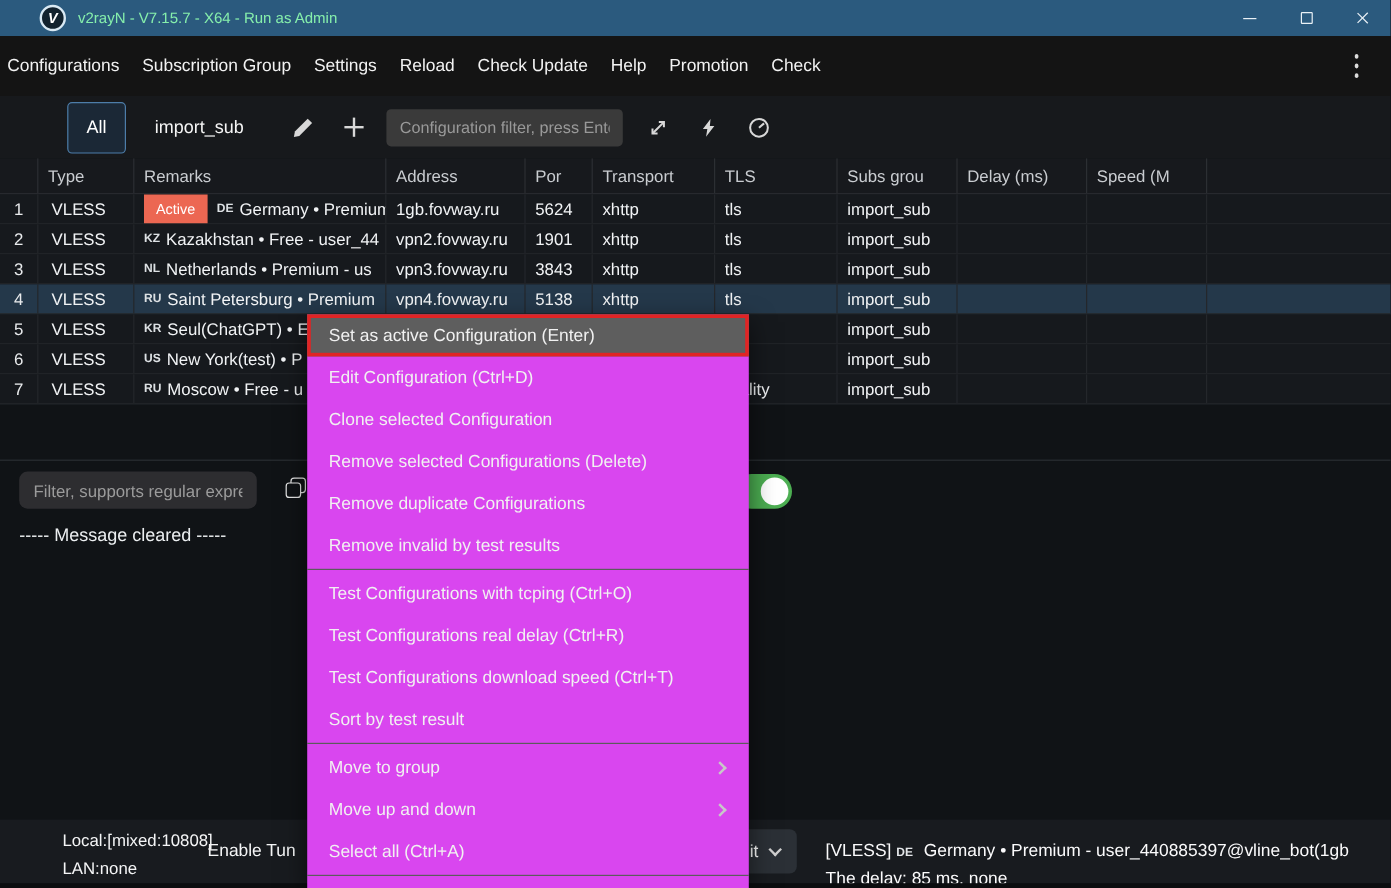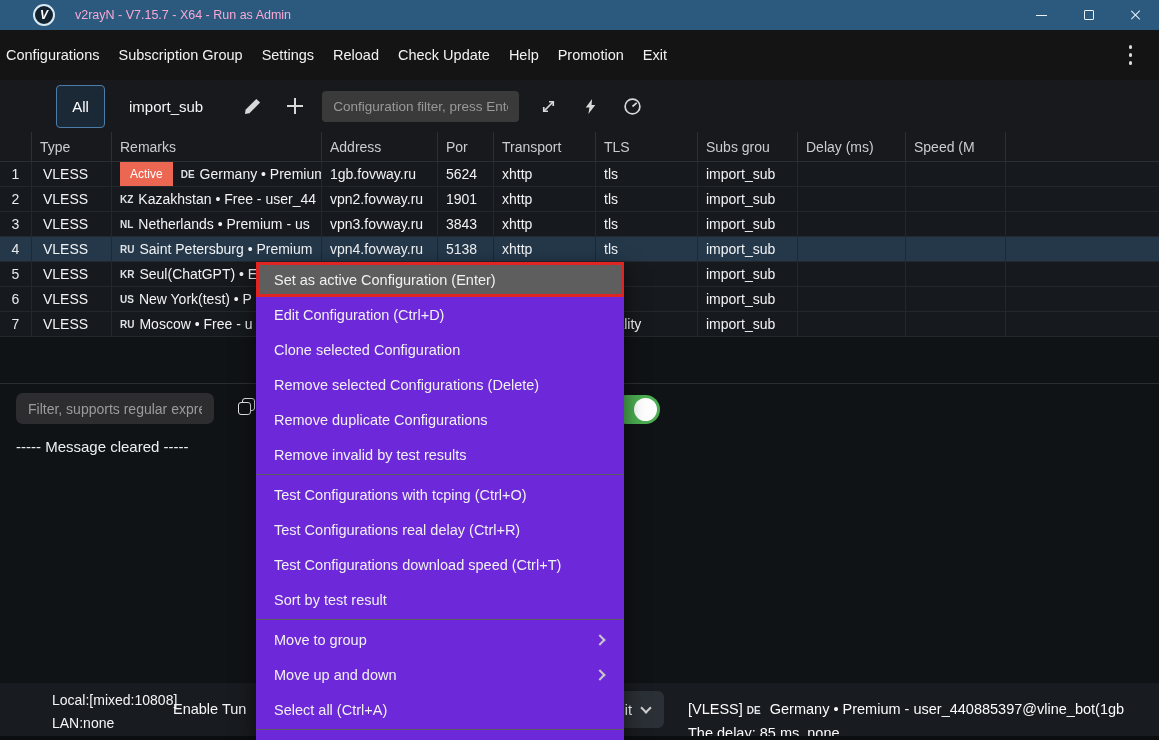--- a/index.html
+++ b/index.html
@@ -10,21 +10,21 @@
   html,body{width:1159px;height:740px;overflow:hidden;background:#101316;
     font-family:"Liberation Sans",sans-serif;}
   .app{position:relative;width:1159px;height:740px;background:#101316;overflow:hidden;}
 
   
   .titlebar{position:absolute;top:0;left:0;right:0;height:30px;background:var(--c-titlebar);
     display:flex;align-items:center;color:#fff;}
   .app-logo{margin-left:33px;width:22px;height:22px;border-radius:50%;background:#12222e;
     border:2px solid #d9e9f4;display:flex;align-items:center;justify-content:center;
     font-size:12px;font-weight:bold;font-style:italic;color:#fff;}
-  .title-text{margin-left:20px;font-size:12.5px;color:#f9a8d4;}
+  .title-text{margin-left:10px;font-size:12.5px;color:#86efac;}
   .win-controls{margin-left:auto;display:flex;height:30px;}
   .win-btn{width:47px;height:30px;display:flex;align-items:center;justify-content:center;cursor:default;}
   .ic-min{width:11px;height:1px;background:#eaf1f6;}
   .ic-max{width:10px;height:10px;border:1px solid #eaf1f6;border-radius:1px;}
   .ic-close{position:relative;width:12px;height:12px;}
   .ic-close::before,.ic-close::after{content:"";position:absolute;left:5.5px;top:0;width:1.4px;height:12px;background:#eaf1f6;}
   .ic-close::before{transform:rotate(45deg);} .ic-close::after{transform:rotate(-45deg);}
 
   
   .menubar{position:absolute;top:30px;left:0;right:0;height:50px;background:#141414;
@@ -87,21 +87,21 @@
   .local-lines{position:absolute;left:52px;top:6px;font-size:14px;color:#f4f5f6;line-height:23px;}
   .enable-tun{position:absolute;left:173px;top:18px;font-size:14.5px;color:#f4f5f6;}
   .routing-dd{position:absolute;left:558px;top:8px;width:106px;height:37px;background:#2b3036;
     border-radius:6px;display:flex;align-items:center;justify-content:flex-end;padding-right:14px;
     color:#fff;font-size:14.5px;gap:10px;}
   .chev-down{width:8px;height:8px;border:solid #cfcfcf;border-width:0 2px 2px 0;transform:rotate(45deg);margin-top:-4px;}
   .profile-block{position:absolute;left:688px;top:7px;font-size:14.5px;color:#fbfbfc;line-height:23px;white-space:nowrap;margin-top:8px;}
   .profile-line .cc{color:#e3e6e9;}
 
   
-  .ctx-menu{position:absolute;left:256px;top:262px;width:368px;bottom:0;background:#6d28d9;
+  .ctx-menu{position:absolute;left:256px;top:262px;width:368px;bottom:0;background:#d946ef;
     z-index:50;box-shadow:0 6px 20px rgba(0,0,0,.55);}
   .ctx-item{height:35px;display:flex;align-items:center;padding:0 14px 0 18px;color:#f1f1f1;font-size:14.5px;}
   .ctx-hl{background:#5e5e5e;border:3px solid var(--c-red);padding-left:15px;}
   .ctx-sep{height:1px;background:#5c5c5c;margin:2px 0;}
   .chev-right{width:8px;height:8px;border:solid #c8c8c8;border-width:0 2px 2px 0;
     transform:rotate(-45deg);margin-left:auto;margin-right:6px;flex:none;}
 </style>
 </head>
 <body>
 
@@ -127,21 +127,21 @@
 
   <div class="menubar">
     <div class="mb-items" id="menubar-items">
         <div class="mb-item">Configurations</div>
         <div class="mb-item">Subscription Group</div>
         <div class="mb-item">Settings</div>
         <div class="mb-item">Reload</div>
         <div class="mb-item">Check Update</div>
         <div class="mb-item">Help</div>
         <div class="mb-item">Promotion</div>
-        <div class="mb-item">Exit</div>
+        <div class="mb-item">Check</div>
       </div>
     <div class="kebab">
         <i></i>
         <i></i>
         <i></i>
       </div>
   </div>
 
   <div class="tabbar">
     <div class="tab-all">All</div>

